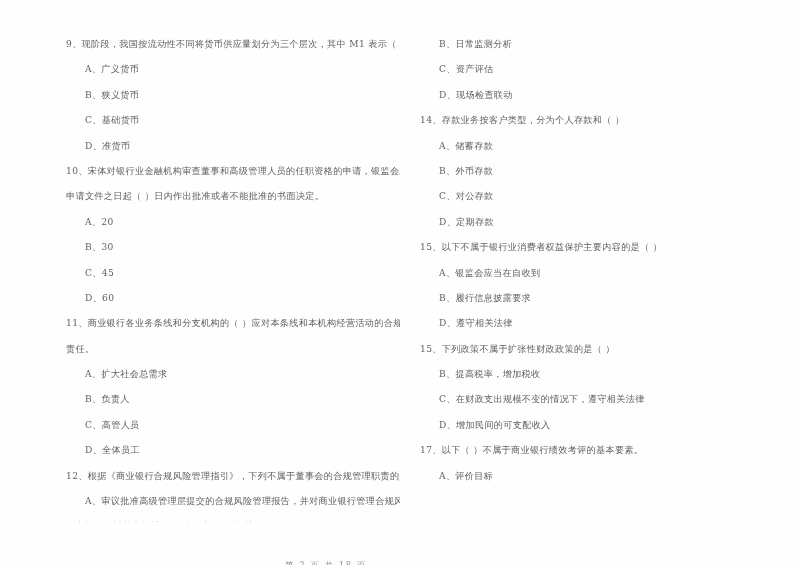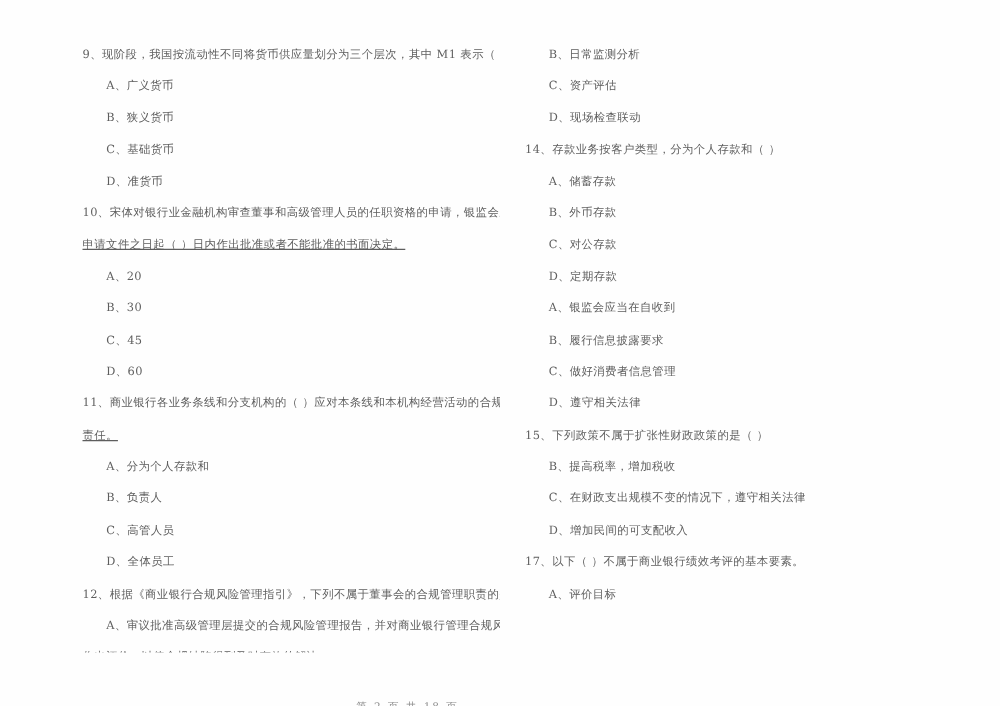--- a/index.html
+++ b/index.html
@@ -43,21 +43,21 @@
     line-height: 25.4px;
     height: 25.4px;
     white-space: nowrap;
     letter-spacing: 0.35px;
     color: #5e5e5e;
     font-family: "DejaVu Serif", "Liberation Serif", serif;
   }
   
   .q-stem { text-indent: 0; }
   
-  .q-cont { text-indent: 0; text-decoration: underline; }
+  .q-cont { text-indent: 0; }
   
   .opt { text-indent: 19px; }
   
   .opt-cont { text-indent: 0; }
 
   .footer {
     position: absolute;
     left: 0;
     top: 560px;
     width: 652px;
@@ -81,40 +81,40 @@
         <div class="line opt">C、基础货币</div>
         <div class="line opt">D、准货币</div>
         <div class="line q-stem">10、宋体对银行业金融机构审查董事和高级管理人员的任职资格的申请，银监会应当在自收到</div>
         <div class="line q-cont">申请文件之日起（      ）日内作出批准或者不能批准的书面决定。</div>
         <div class="line opt">A、20</div>
         <div class="line opt">B、30</div>
         <div class="line opt">C、45</div>
         <div class="line opt">D、60</div>
         <div class="line q-stem">11、商业银行各业务条线和分支机构的（       ）应对本条线和本机构经营活动的合规性负首要</div>
         <div class="line q-cont">责任。</div>
-        <div class="line opt">A、分为个人存款和</div>
+        <div class="line opt">A、扩大社会总需求</div>
         <div class="line opt">B、负责人</div>
         <div class="line opt">C、高管人员</div>
         <div class="line opt">D、全体员工</div>
         <div class="line q-stem">12、根据《商业银行合规风险管理指引》，下列不属于董事会的合规管理职责的是（      ）</div>
         <div class="line opt">A、审议批准高级管理层提交的合规风险管理报告，并对商业银行管理合规风险的有效性</div>
         <div class="line opt-cont">作出评价，以使合规缺陷得到及时有效的解决</div>
       </div>
     <div class="col col-right">
         <div class="line opt">B、日常监测分析</div>
         <div class="line opt">C、资产评估</div>
         <div class="line opt">D、现场检查联动</div>
         <div class="line q-stem">14、存款业务按客户类型，分为个人存款和（      ）</div>
         <div class="line opt">A、储蓄存款</div>
         <div class="line opt">B、外币存款</div>
         <div class="line opt">C、对公存款</div>
         <div class="line opt">D、定期存款</div>
+        <div class="line q-stem">15、以下不属于银行业消费者权益保护主要内容的是（      ）</div>
         <div class="line opt">A、银监会应当在自收到</div>
         <div class="line opt">B、履行信息披露要求</div>
-        <div class="line opt">C、做好消费者信息管理</div>
         <div class="line opt">D、遵守相关法律</div>
         <div class="line q-stem">15、下列政策不属于扩张性财政政策的是（      ）</div>
         <div class="line opt">B、提高税率，增加税收</div>
         <div class="line opt">C、在财政支出规模不变的情况下，遵守相关法律</div>
         <div class="line opt">D、增加民间的可支配收入</div>
         <div class="line q-stem">17、以下（      ）不属于商业银行绩效考评的基本要素。</div>
         <div class="line opt">A、评价目标</div>
       </div>
   </div>
 

